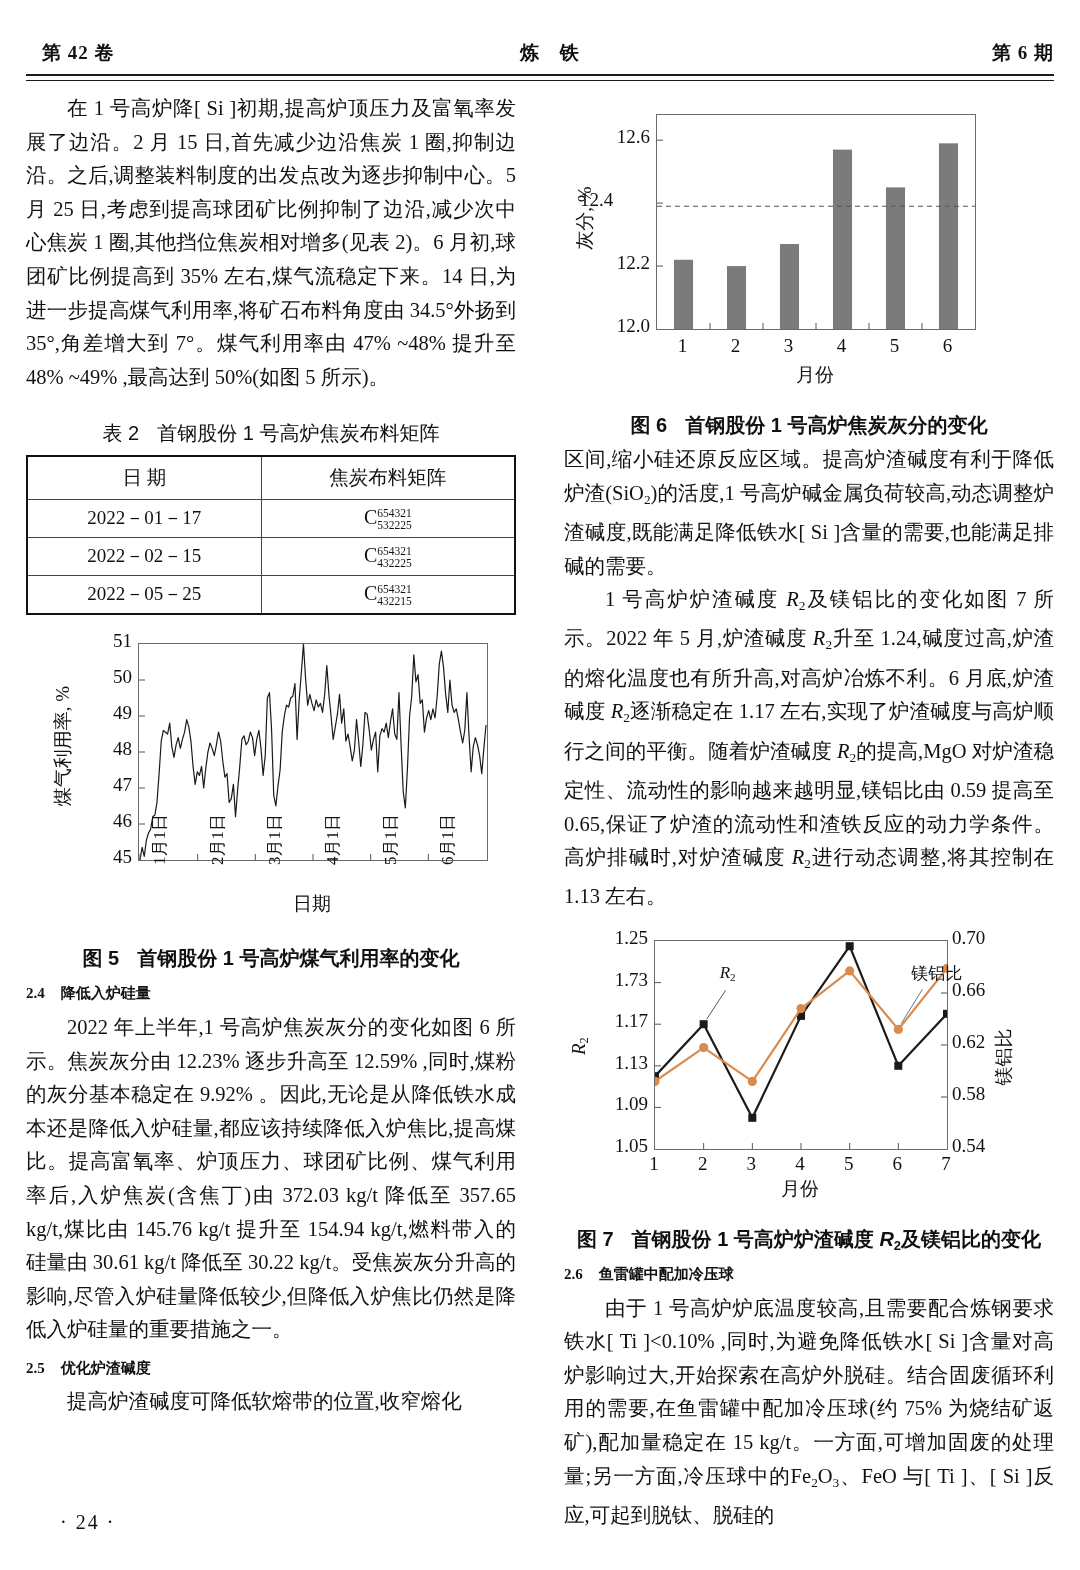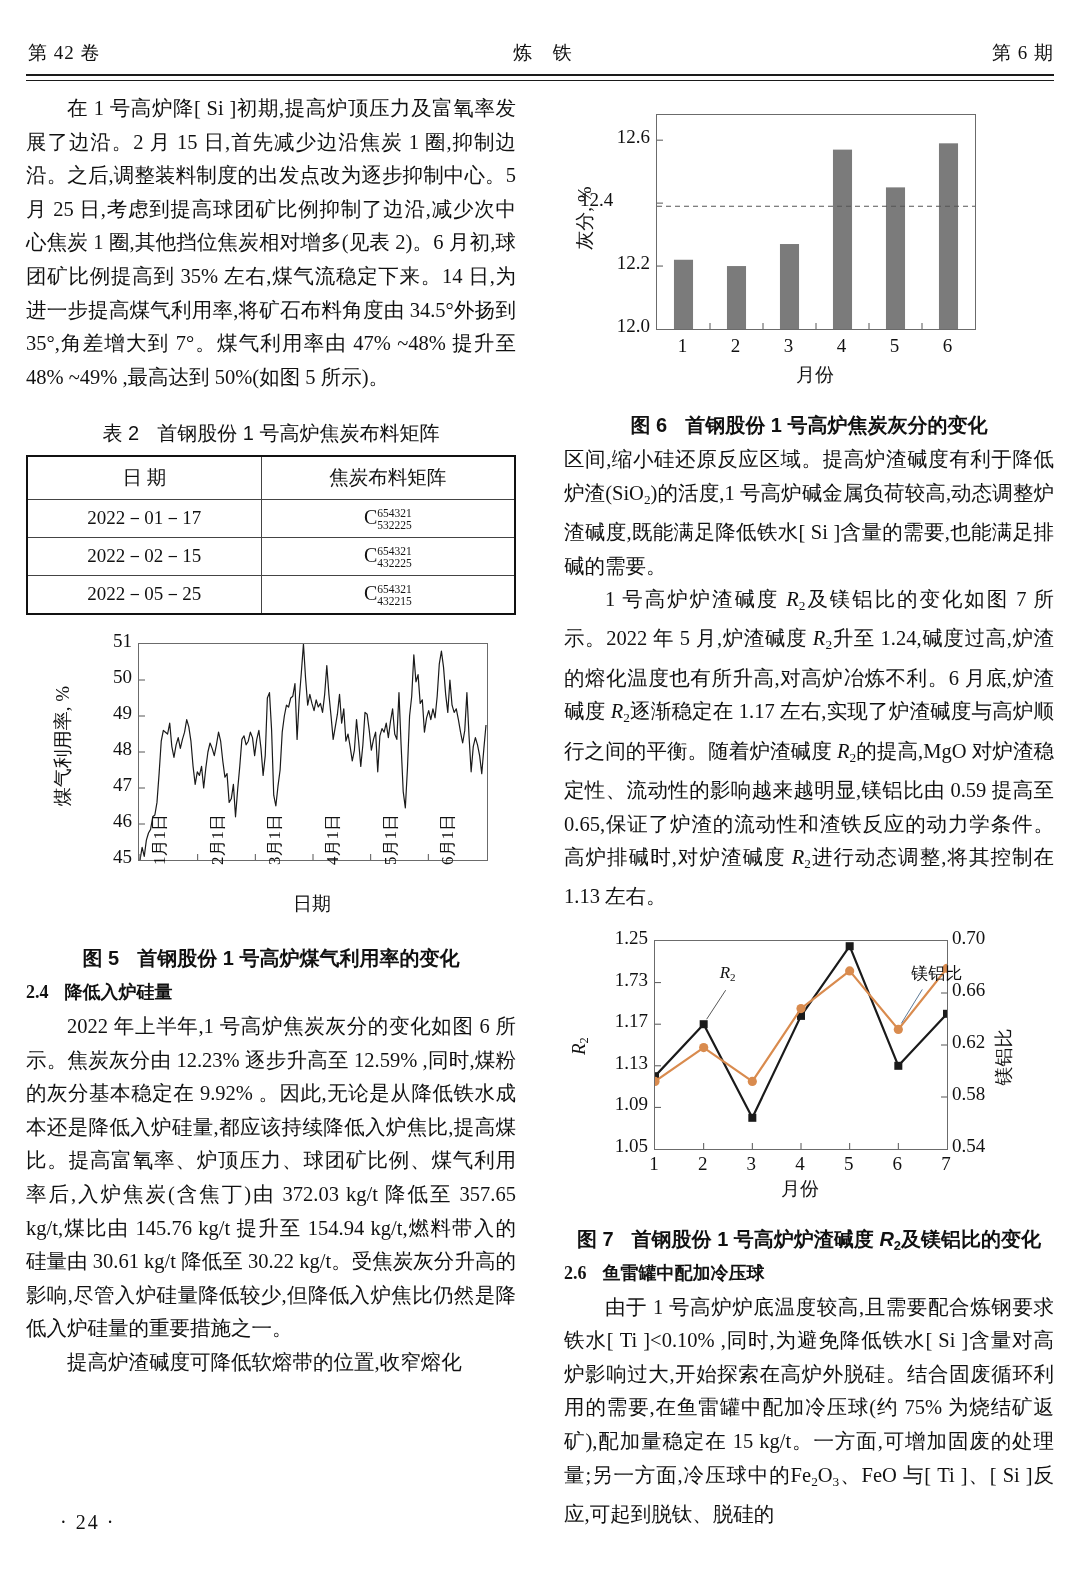--- a/index.html
+++ b/index.html
@@ -8,24 +8,24 @@
     background:#ffffff;
     font-family:"Liberation Serif", serif;
     color:#111;
     position:relative;
     overflow:hidden;
   }
   .page { position:absolute; inset:0; padding:0; }
 
   
   .runhead {
-    position:absolute; left:28px; right:26px; top:36px;
+    position:absolute; left:42px; right:26px; top:36px;
     height:34px;
     display:flex; align-items:center; justify-content:space-between;
-    font-size:19px; letter-spacing:1px;
+    font-size:19px; letter-spacing:1px;font-weight:bold;
   }
   .runhead .mid { letter-spacing:8px; font-size:19px; }
   .rule-double {
     position:absolute; left:26px; right:26px; top:74px; height:4px;
     border-top:2px solid #1a1a1a; border-bottom:1px solid #1a1a1a;
   }
 
   
   .cols { position:absolute; left:26px; top:92px; width:1028px; }
   .col { position:absolute; top:0; width:490px; }
@@ -35,21 +35,21 @@
   p.body {
     margin:0 0 0 0;
     font-size:20.5px;
     line-height:33.6px;
     text-align:justify;
     text-justify:inter-ideograph;
     letter-spacing:0px;
   }
   p.body.indent { text-indent:2em; }
   .h3 {
-    font-size:18px; font-weight:bold; line-height:33.6px;
+    font-size:15px; font-weight:bold; line-height:33.6px;
     margin:4px 0 0 0; font-family:"Liberation Sans", sans-serif;
   }
   .h3 .num { font-family:"Liberation Serif", serif; font-weight:bold; }
   .h3 .ttl { margin-left:16px; }
 
   sub { font-size:0.65em; vertical-align:-0.28em; }
   .ital { font-style:italic; }
 
   
   .tbl-cap {
@@ -200,20 +200,23 @@
         </div>
       <div class="fig-cap">
         <span>图 5</span><span class="sp"></span><span>首钢股份 1 号高炉煤气利用率的变化</span>
       </div>
 
       <div class="h3">
         <span class="num">2.4</span><span class="ttl">降低入炉硅量</span>
       </div>
       <p class="body indent">2022 年上半年,1 号高炉焦炭灰分的变化如图 6 所示。焦炭灰分由 12.23% 逐步升高至 12.59% ,同时,煤粉的灰分基本稳定在 9.92% 。因此,无论是从降低铁水成本还是降低入炉硅量,都应该持续降低入炉焦比,提高煤比。提高富氧率、炉顶压力、球团矿比例、煤气利用率后,入炉焦炭(含焦丁)由 372.03 kg/t 降低至 357.65 kg/t,煤比由 145.76 kg/t 提升至 154.94 kg/t,燃料带入的硅量由 30.61 kg/t 降低至 30.22 kg/t。受焦炭灰分升高的影响,尽管入炉硅量降低较少,但降低入炉焦比仍然是降低入炉硅量的重要措施之一。</p>
 
+      <div class="h3">
+        <span class="num">2.5</span><span class="ttl">优化炉渣碱度</span>
+      </div>
       <p class="body indent">提高炉渣碱度可降低软熔带的位置,收窄熔化</p>
     </div>
 
     <div class="col col-right">
 
       <div id="fig6wrap" class="chart">
         <div class="ylab-rot" id="f6ylab" style="left: -44px; top: 105px; width: 130px;">灰分, %</div>
         <div id="fig6">
             <svg width="318" height="214" viewBox="0 0 318 214" style="position: absolute; left: 0px; top: 0px;">
               <rect x="16.96" y="144.76" width="19.08" height="69.24" fill="#7b7b7b"></rect>

